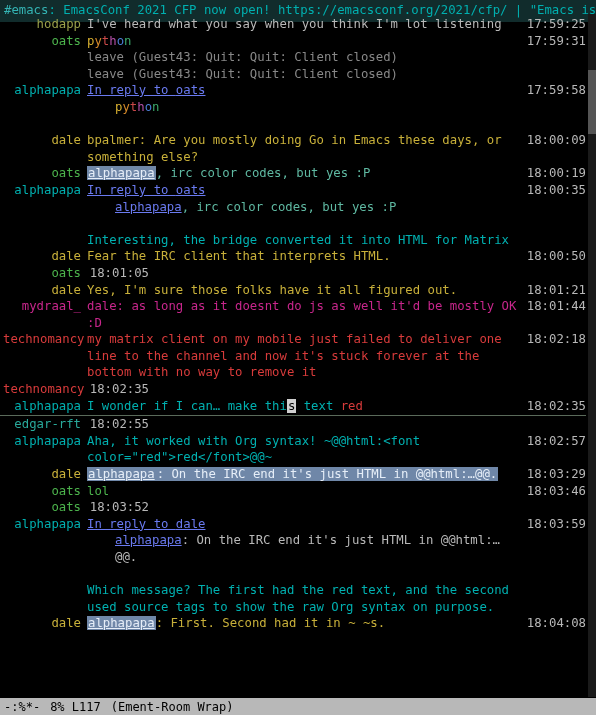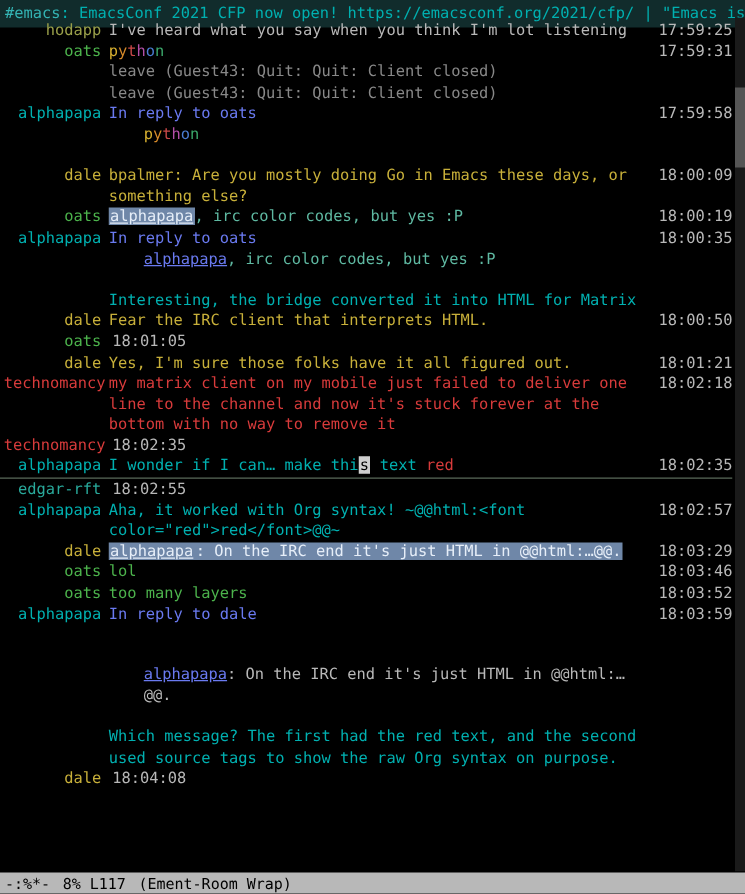--- a/index.html
+++ b/index.html
@@ -31,21 +31,21 @@
   .chat{position:absolute;left:0;right:10px;top:16px;bottom:18px;overflow:hidden}
   .row{display:flex;align-items:flex-start;padding-left:3px}
   .nick{width:78px;flex:0 0 78px;text-align:right;padding-right:6px}
   .msg{flex:1 1 auto;padding-right:2px}
   .ts{flex:0 0 62px;color:var(--fg);text-align:right}
   .py .p{color:#d8b030}.py .y{color:#d68a2a}.py .t{color:#c84848}.py .h{color:#b34fa8}.py .o{color:#4a7dd3}.py .n{color:#3ba86b}
   .sysmsg{color:var(--sys)}
   .link{color:#4aa3d4;text-decoration:underline}
   .link2{color:var(--blue);text-decoration:underline}
   .hl{background:var(--hl-bg);color:#e6eef8;padding:0 1px}
-  .reply{color:var(--blue);}
+  .reply{color:var(--blue);text-decoration:underline}
   .sep-row{border-top:1px solid var(--hr);margin-top:1px}
   .modeline{position:absolute;left:0;right:0;bottom:0;height:16px;background:var(--modeline);color:#000;padding:1px 4px 0 4px;display:flex;gap:10px;font-size:12px}
   .mlseg{white-space:pre}
   .cursor{background:#cfcfcf;color:#000;padding:0 1px}
   .c-cyan{color:var(--cyan)} .c-yellow{color:var(--yellow)} .c-green{color:var(--green)}
   .c-red{color:var(--red)} .c-magenta{color:var(--magenta)} .c-teal{color:var(--teal)} .c-turq{color:var(--turq)}
   .c-olive{color:var(--olive)} .c-fg{color:var(--fg)}
 </style>
 </head>
 <body>
@@ -129,20 +129,25 @@
       <div class="row">
         <div class="nick c-green">oats</div>
         <div class="ts">18:01:05</div>
       </div>
       <div class="row">
         <div class="nick c-yellow">dale</div>
         <div class="msg"><span class="c-yellow">Yes, I'm sure those folks have it all figured out.</span></div>
         <div class="ts">18:01:21</div>
       </div>
       <div class="row">
+        <div class="nick c-magenta">mydraal_</div>
+        <div class="msg"><span class="c-magenta">dale: as long as it doesnt do js as well it'd be mostly OK :D</span></div>
+        <div class="ts">18:01:44</div>
+      </div>
+      <div class="row">
         <div class="nick c-red">technomancy</div>
         <div class="msg"><span class="c-red">my matrix client on my mobile just failed to deliver one line to the channel and now it's stuck forever at the bottom with no way to remove it</span></div>
         <div class="ts">18:02:18</div>
       </div>
       <div class="row">
         <div class="nick c-red">technomancy</div>
         <div class="ts">18:02:35</div>
       </div>
       <div class="row">
         <div class="nick c-cyan">alphapapa</div>
@@ -163,45 +168,45 @@
         <div class="msg"><span class="link hl">alphapapa</span><span class="hl">: On the IRC end it's just HTML in @@html:…@@.</span></div>
         <div class="ts">18:03:29</div>
       </div>
       <div class="row">
         <div class="nick c-green">oats</div>
         <div class="msg"><span class="c-green">lol</span></div>
         <div class="ts">18:03:46</div>
       </div>
       <div class="row">
         <div class="nick c-green">oats</div>
-        <div class="msg"><span class="c-green">too many layers</span></div>
         <div class="ts">18:03:52</div>
       </div>
       <div class="row">
         <div class="nick c-cyan">alphapapa</div>
         <div class="msg"><span class="reply">In reply to </span><span class="reply">dale</span></div>
         <div class="ts">18:03:59</div>
       </div>
       <div class="row">
         <div class="nick "></div>
-        <div class="msg" style="padding-left: 28px; margin-top: 32px;"><span class="link2">alphapapa</span><span class="c-fg">: On the IRC end it's just HTML in @@html:…@@.</span></div>
+        <div class="msg" style="padding-left: 28px;"><span class="link2">alphapapa</span><span class="c-fg">: On the IRC end it's just HTML in @@html:…@@.</span></div>
         <div class="ts"></div>
       </div>
       <div class="row">
         <div class="nick "></div>
         <div class="msg">&nbsp;</div>
         <div class="ts"></div>
       </div>
       <div class="row">
         <div class="nick "></div>
         <div class="msg"><span class="c-cyan">Which message? The first had the red text, and the second used source tags to show the raw Org syntax on purpose.</span></div>
         <div class="ts"></div>
       </div>
       <div class="row">
         <div class="nick c-yellow">dale</div>
+        <div class="msg"><span class="link hl">alphapapa</span><span class="c-yellow">: First. Second had it in ~ ~s.</span></div>
         <div class="ts">18:04:08</div>
       </div>
     </div>
 
 <div class="scroll">
   <div class="thumb"></div>
 </div>
 
 <div class="modeline">
   <span class="mlseg">-:%*-</span>

